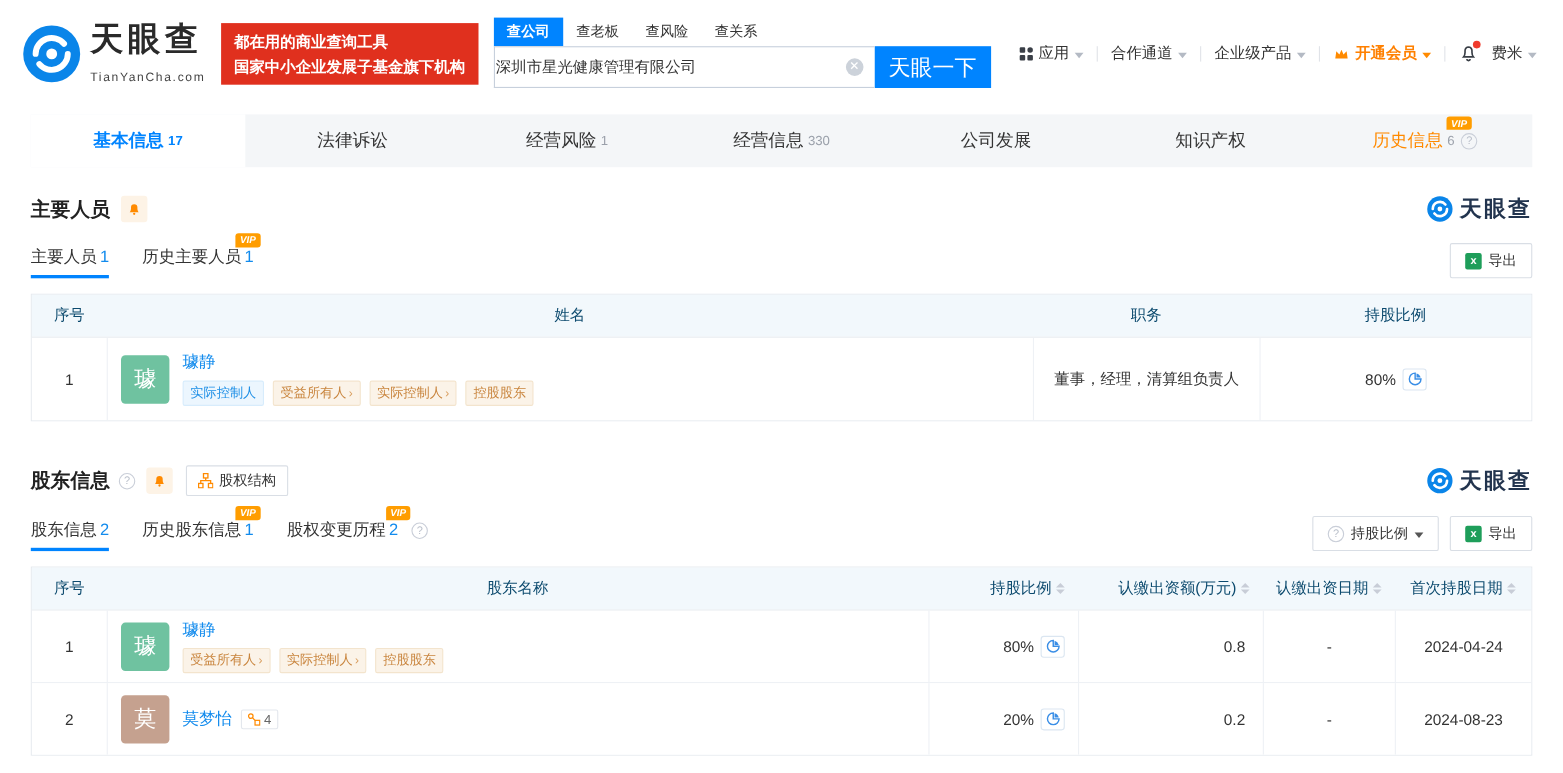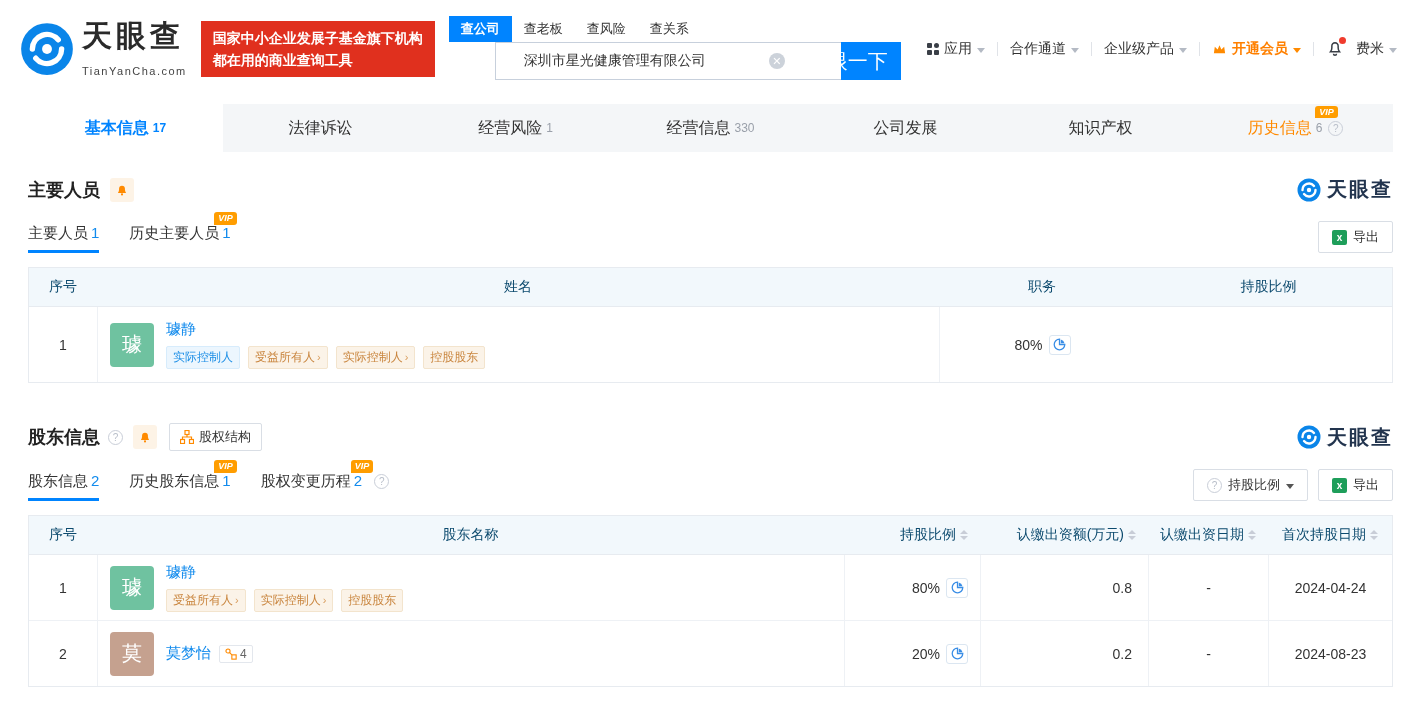--- a/index.html
+++ b/index.html
@@ -12,21 +12,21 @@
   .logo-text { display:flex; flex-direction:column; line-height:1; }
   .logo-cn { font-size:30px; font-weight:bold; color:#2a2a2a; letter-spacing:4px; }
   .logo-en { font-size:11px; color:#444; letter-spacing:1.5px; margin-top:15px; }
   .banner { background:#e0301e; color:#fff; font-weight:bold; font-size:14px; line-height:1.6; padding:6px 12px; margin-left:14px; white-space:nowrap; }
   .search-block { margin-left:14px; width:452px; }
   .search-tabs { display:flex; align-items:flex-end; gap:0; height:24px; }
   .search-tab { font-size:13px; padding:4px 12px; cursor:pointer; color:#333; }
   .search-tab.active { background:#0084ff; color:#fff; font-weight:bold;text-align:center; }
   .search-row { display:flex; height:38px; }
   .search-input-wrap { position:relative; flex:1; }
-  .search-input { width:100%; height:38px; border:1px solid #c7d0dc; border-right:none; padding:0 36px 0 28px; font-size:14px; color:#333; outline:none; font-family:inherit;margin-left:46px; }
+  .search-input { width:100%; height:38px; border:1px solid #c7d0dc; border-right:none; padding:0 36px 0 1px; font-size:14px; color:#333; outline:none; font-family:inherit; }
   .clear-btn { position:absolute; right:10px; top:11px; width:16px; height:16px; border-radius:50%; background:#ccd2da; color:#fff; font-size:11px; line-height:16px; text-align:center; cursor:pointer; }
   .search-btn { width:106px; background:#0084ff; color:#ffffff; border:none; font-size:20px; cursor:pointer; font-family:inherit; }
   .top-nav { margin-left:auto; display:flex; align-items:center; font-size:14px; color:#333; gap:12px; padding-right:4px; }
   .nav-item { display:flex; align-items:center; gap:5px; cursor:pointer; white-space:nowrap; }
   .nav-sep { width:1px; height:14px; background:#e0e3e8; }
   .caret { width:0; height:0; border-left:4px solid transparent; border-right:4px solid transparent; border-top:5px solid #b4bac4; margin-top:2px; }
   .caret.orange { border-top-color:#ff8a00; }
   .vip-nav { color:#ff8000; font-weight:bold; }
   .grid-icon { display:grid; grid-template-columns:5px 5px; grid-template-rows:5px 5px; gap:2px; }
   .grid-icon i { background:#3a3f47; border-radius:1px; }
@@ -107,22 +107,22 @@
       <path d="M18.5 12a6.5 6.5 0 0 1-11.5 4.1" stroke="#fff" stroke-width="2.4" fill="none" stroke-linecap="round"></path>
       <circle cx="12" cy="12" r="2.2" fill="#fff"></circle>
     </svg>
     <div class="logo-text">
       <span class="logo-cn">天眼查</span>
       <span class="logo-en">TianYanCha.com</span>
     </div>
   </div>
 
   <div class="banner">
+    <div>都在用的商业查询工具</div>
     <div>国家中小企业发展子基金旗下机构</div>
-    <div>都在用的商业查询工具</div>
   </div>
 
   <div class="search-block">
     <div class="search-tabs">
       <span class="search-tab active">查公司</span>
       <span class="search-tab">查老板</span>
       <span class="search-tab">查风险</span>
       <span class="search-tab">查关系</span>
     </div>
     <div class="search-row">
@@ -265,20 +265,21 @@
             <span class="person-name">璩静</span>
             <div class="tag-row">
               <span class="tag blue">实际控制人</span>
               <span class="tag orange"><span>受益所有人</span><span class="arr">›</span></span>
               <span class="tag orange"><span>实际控制人</span><span class="arr">›</span></span>
               <span class="tag orange"><span>控股股东</span></span>
             </div>
           </div>
         </div>
       </div>
+      <div class="t-cell">董事，经理，清算组负责人</div>
       <div class="t-cell">
         <span>80%</span>
         <span class="pie-btn">
           <svg width="13" height="13" viewBox="0 0 16 16">
             <path d="M8 1.5A6.5 6.5 0 1 0 14.5 8H8Z" fill="none" stroke="#3a8ee6" stroke-width="1.6"></path>
             <path d="M9.5 1.8A6.5 6.5 0 0 1 14.2 6.5H9.5Z" fill="#3a8ee6"></path>
           </svg>
         </span>
       </div>
     </div>

